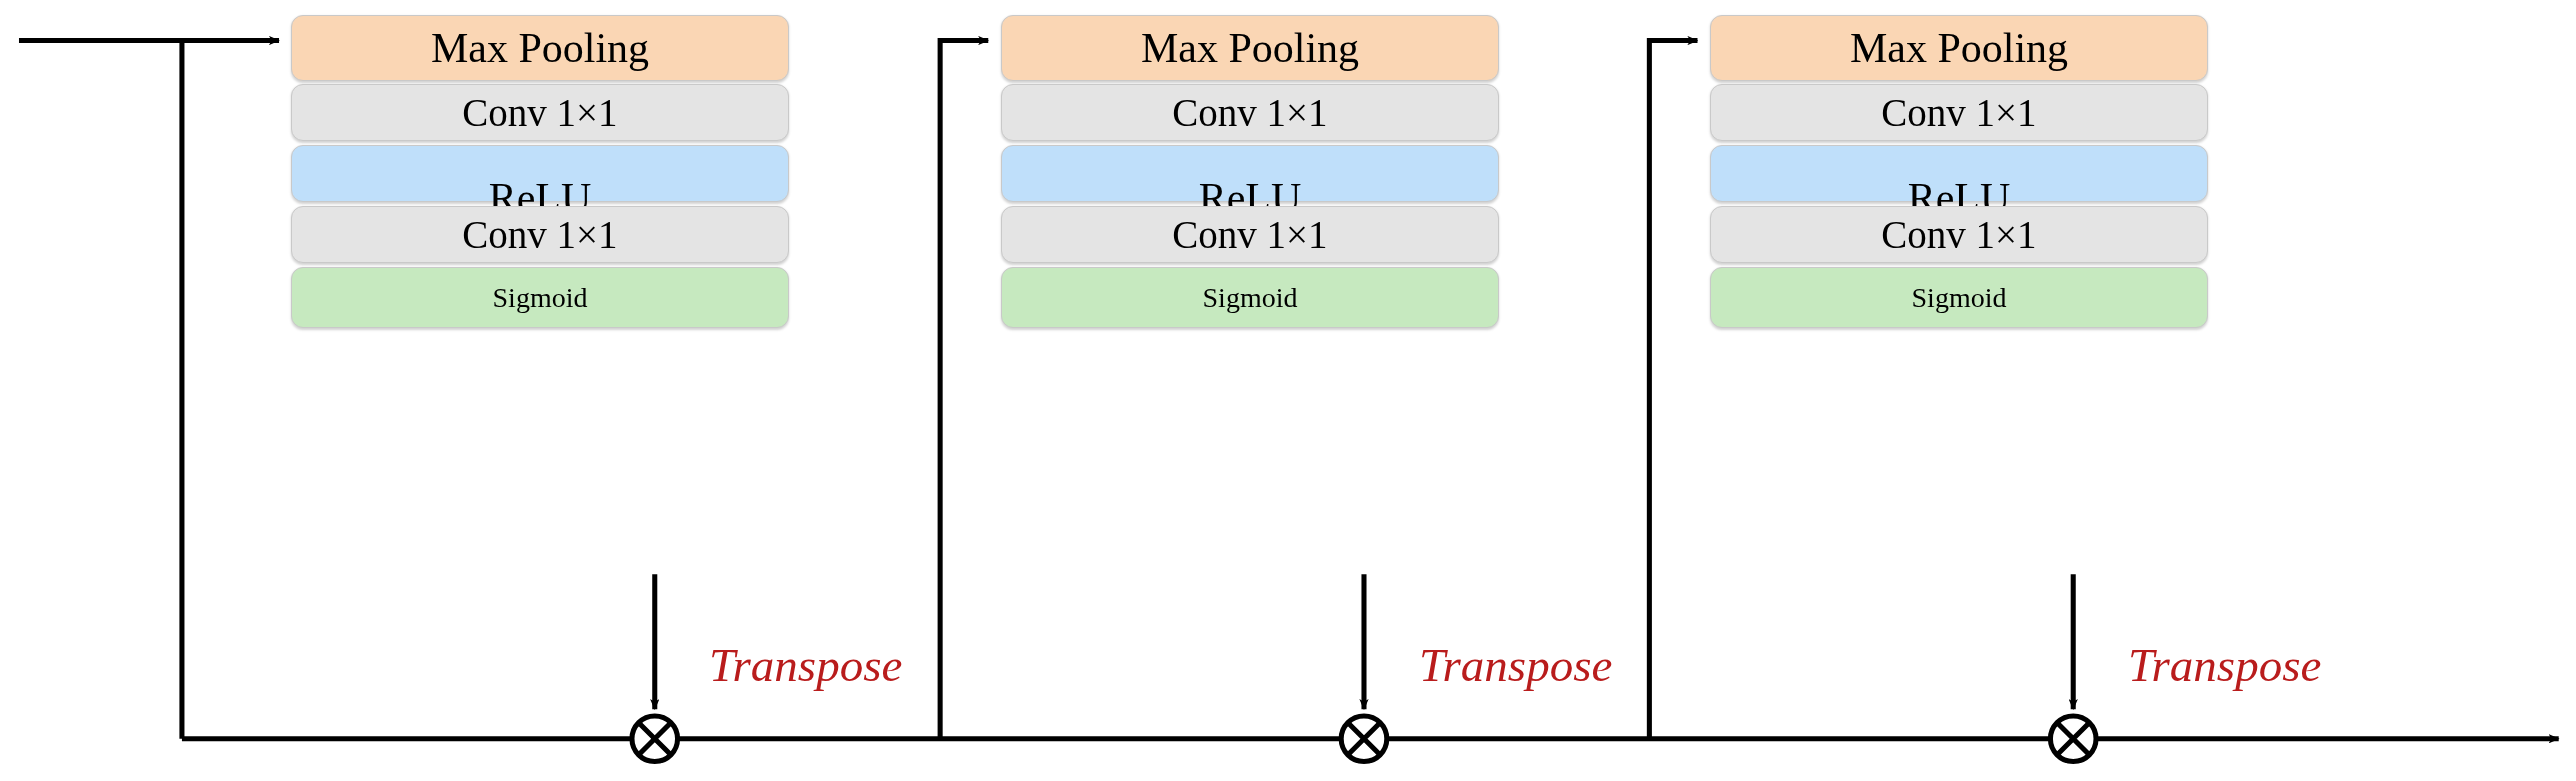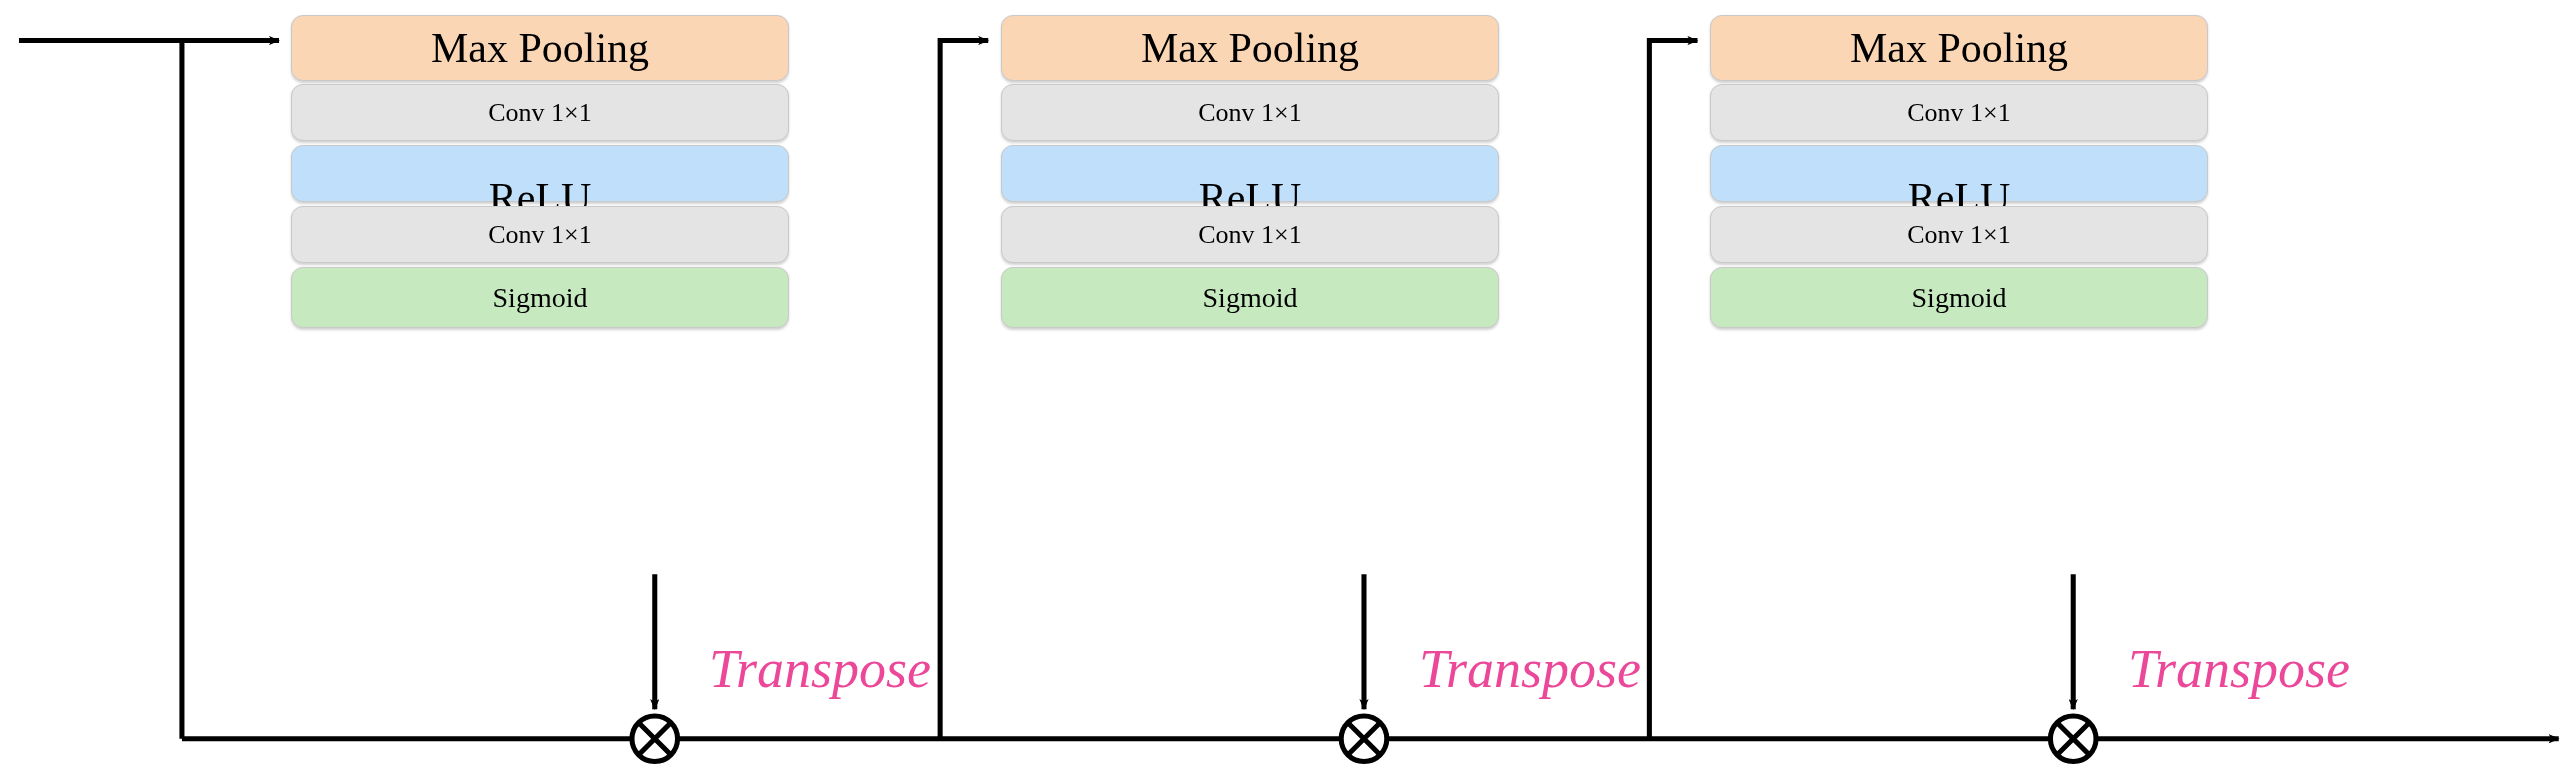--- a/index.html
+++ b/index.html
@@ -38,29 +38,29 @@
     font-family: "Liberation Serif", "DejaVu Serif", serif;
     color: #000000;
     line-height: 1;
     white-space: nowrap;
   }
   .block-label {
     font-family: "Liberation Serif", "DejaVu Serif", serif;
     color: #000;
   }
   .label-maxpool { font-size: 42px; }
-  .label-conv    { font-size: 26px; }
+  .label-conv    { font-size: 39px; }
   .label-relu    { font-size: 42px; margin-top: 48px; }
   .label-sigmoid { font-size: 28px; }
   .transpose-label {
     position: absolute;
     font-family: "Liberation Serif", "DejaVu Serif", serif;
     font-style: italic;
-    font-size: 54px;
-    color: #ec4899;
+    font-size: 47px;
+    color: #b91c1c;
     white-space: nowrap;
     line-height: 1;
   }
 </style>
 </head>
 <body>
 
 <div id="diagram-root">
 
   <svg class="layer" viewBox="0 0 3050 925">

